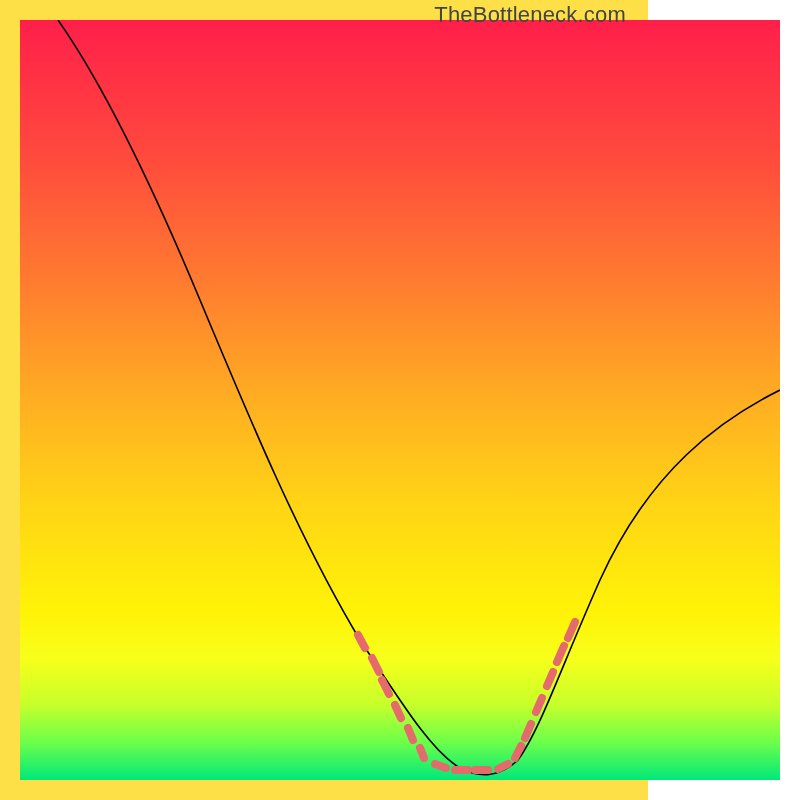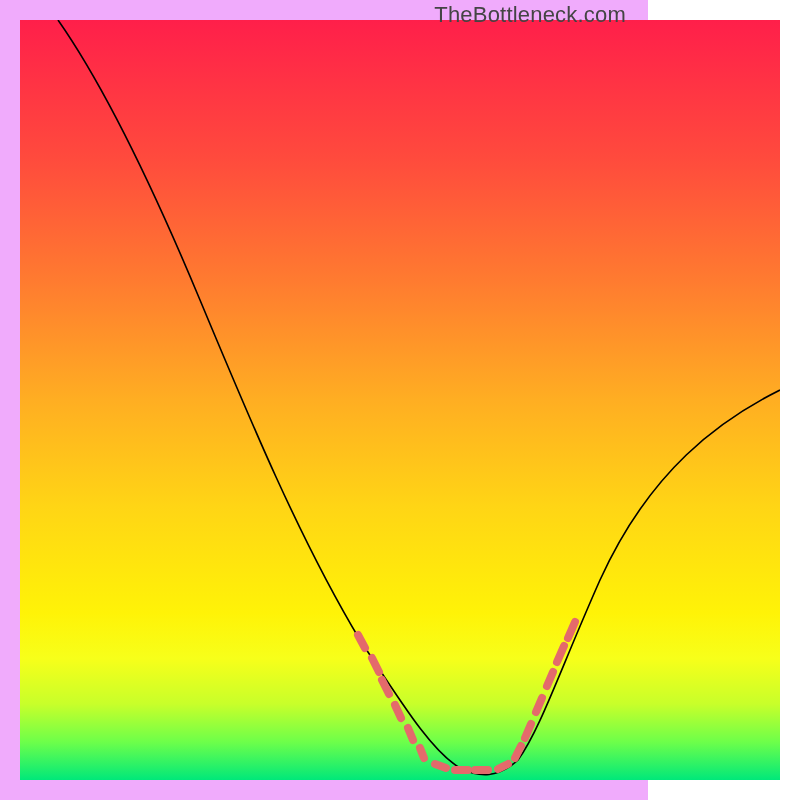--- a/index.html
+++ b/index.html
@@ -5,21 +5,21 @@
   body {
     margin: 0;
     padding: 0;
     background: #fff;
     font-family: Arial, Helvetica, sans-serif;
   }
   .container {
     width: 648px;
     height: 800px;
     position: relative;
-    background: #f0abfc;
+    background: #fde047;
   }
   .plot-area {
     position: absolute;
     left: 20px;
     top: 20px;
     width: 760px;
     height: 760px;
     background: linear-gradient(to bottom,
       #ff1f4a 0%,
       #ff4a3d 18%,

